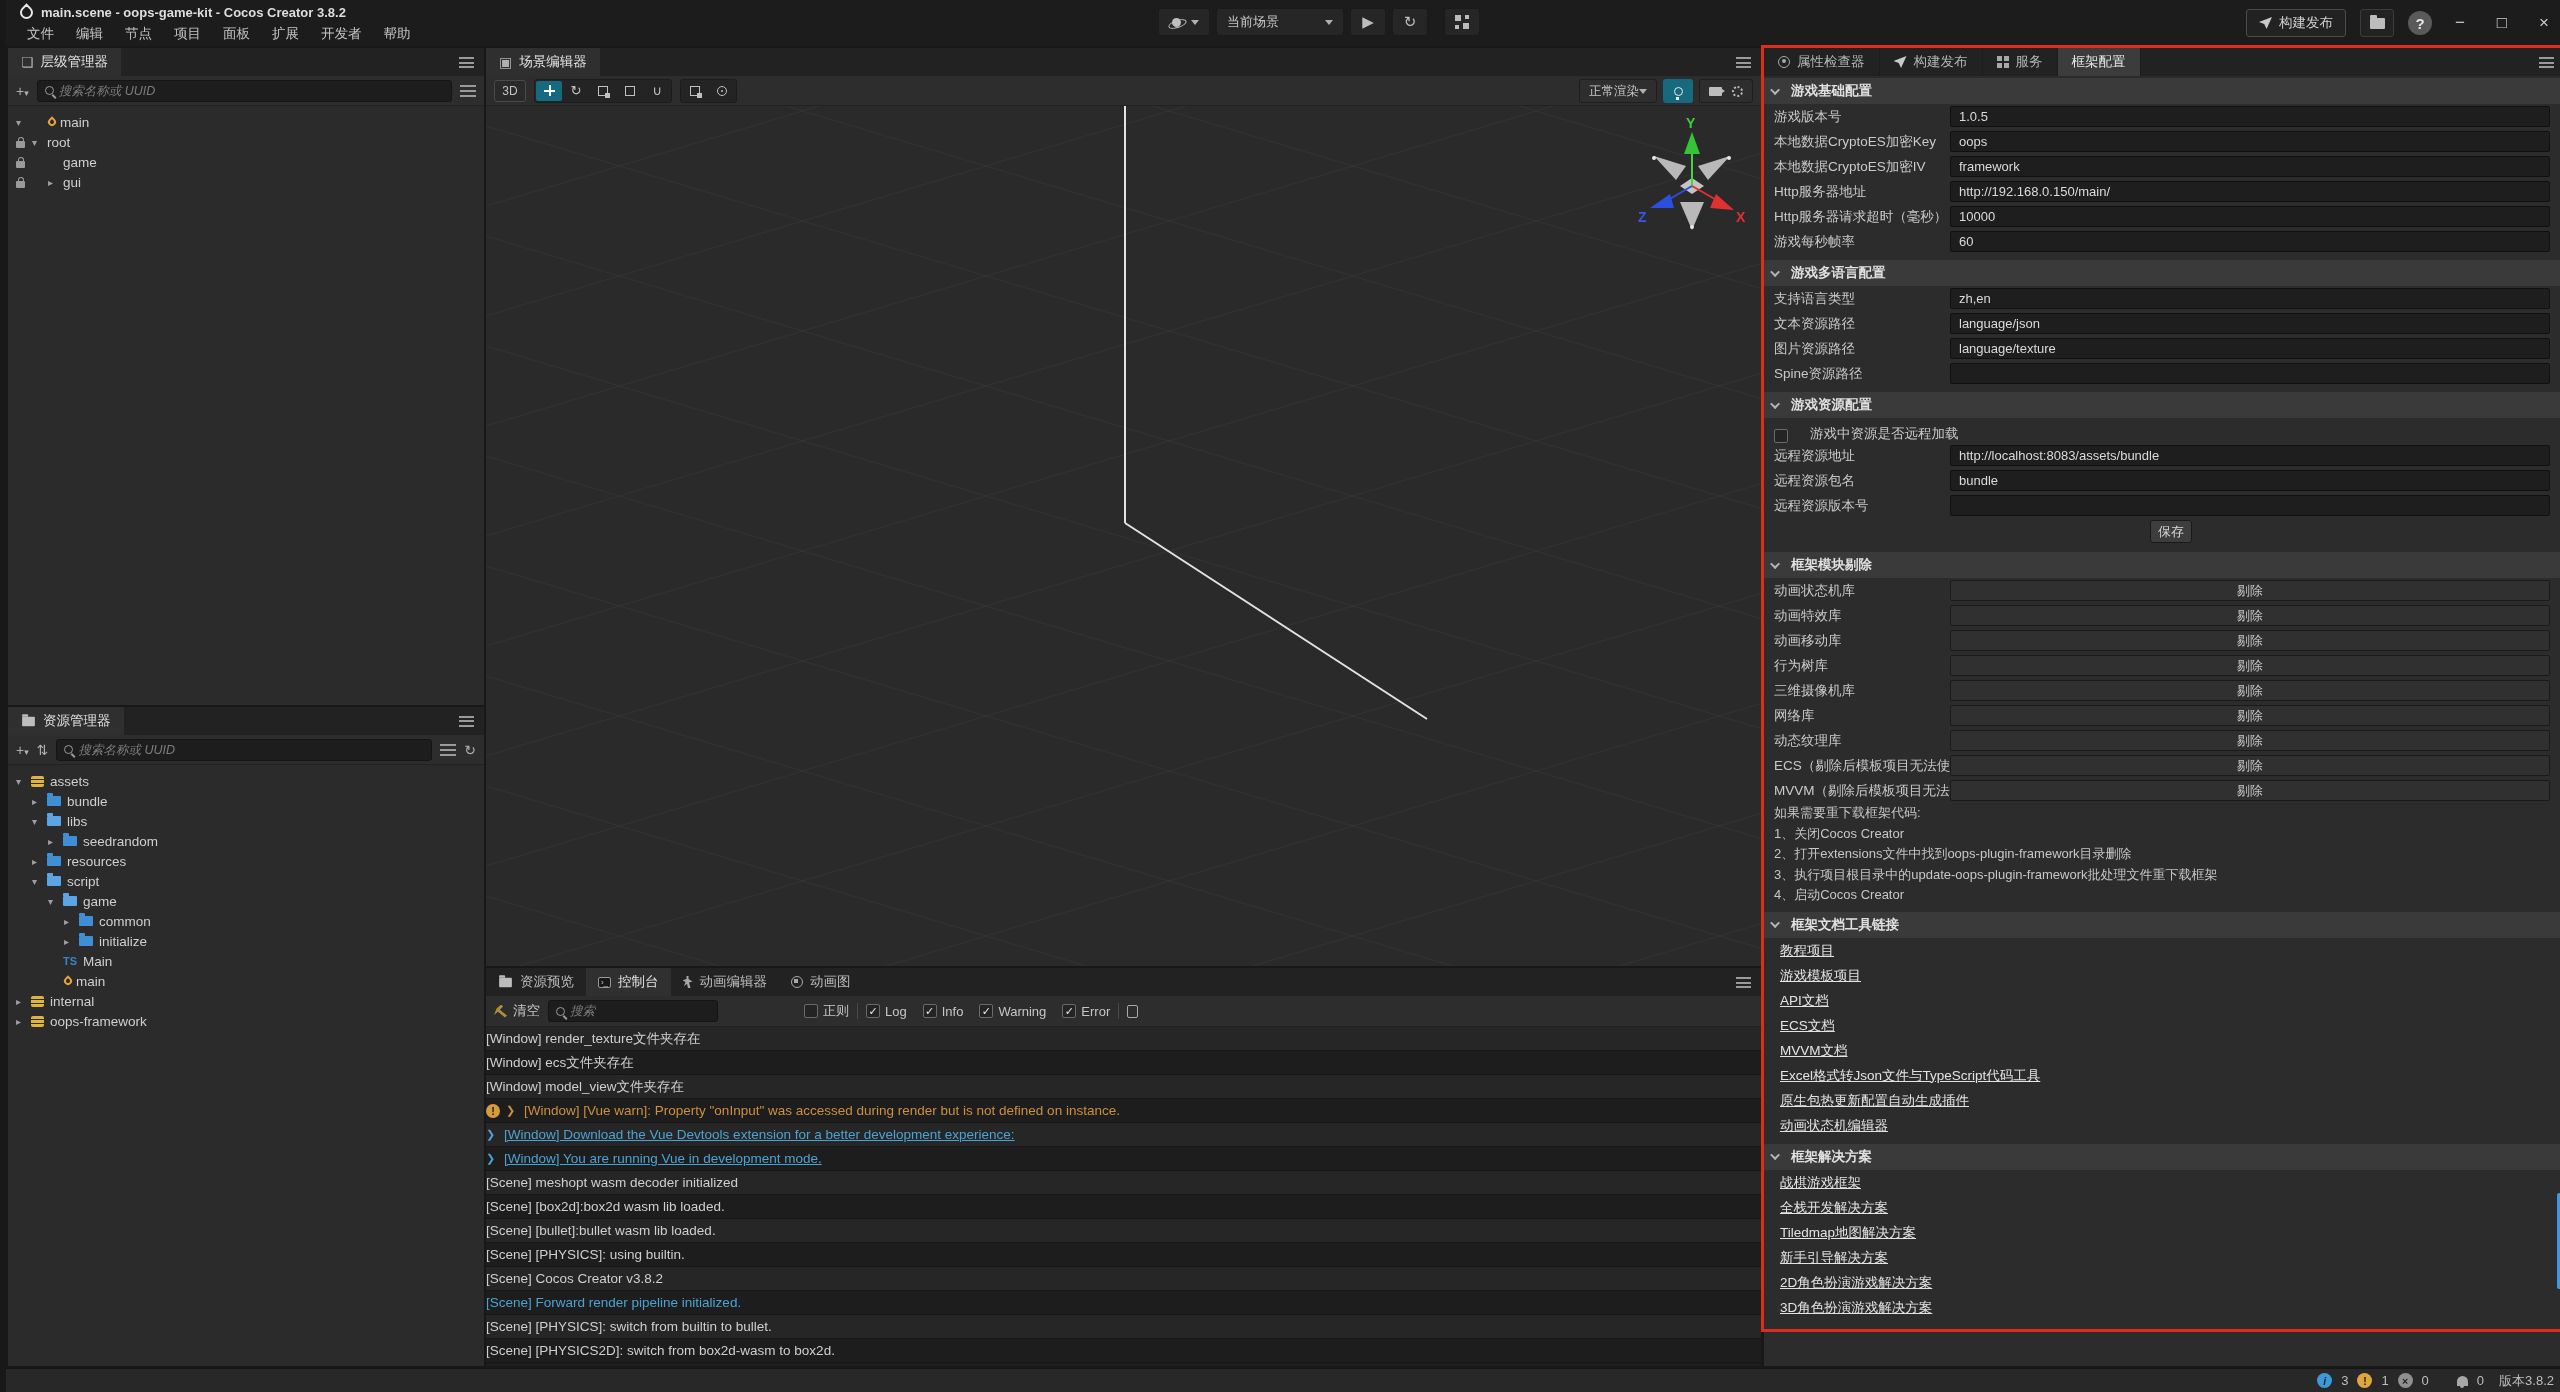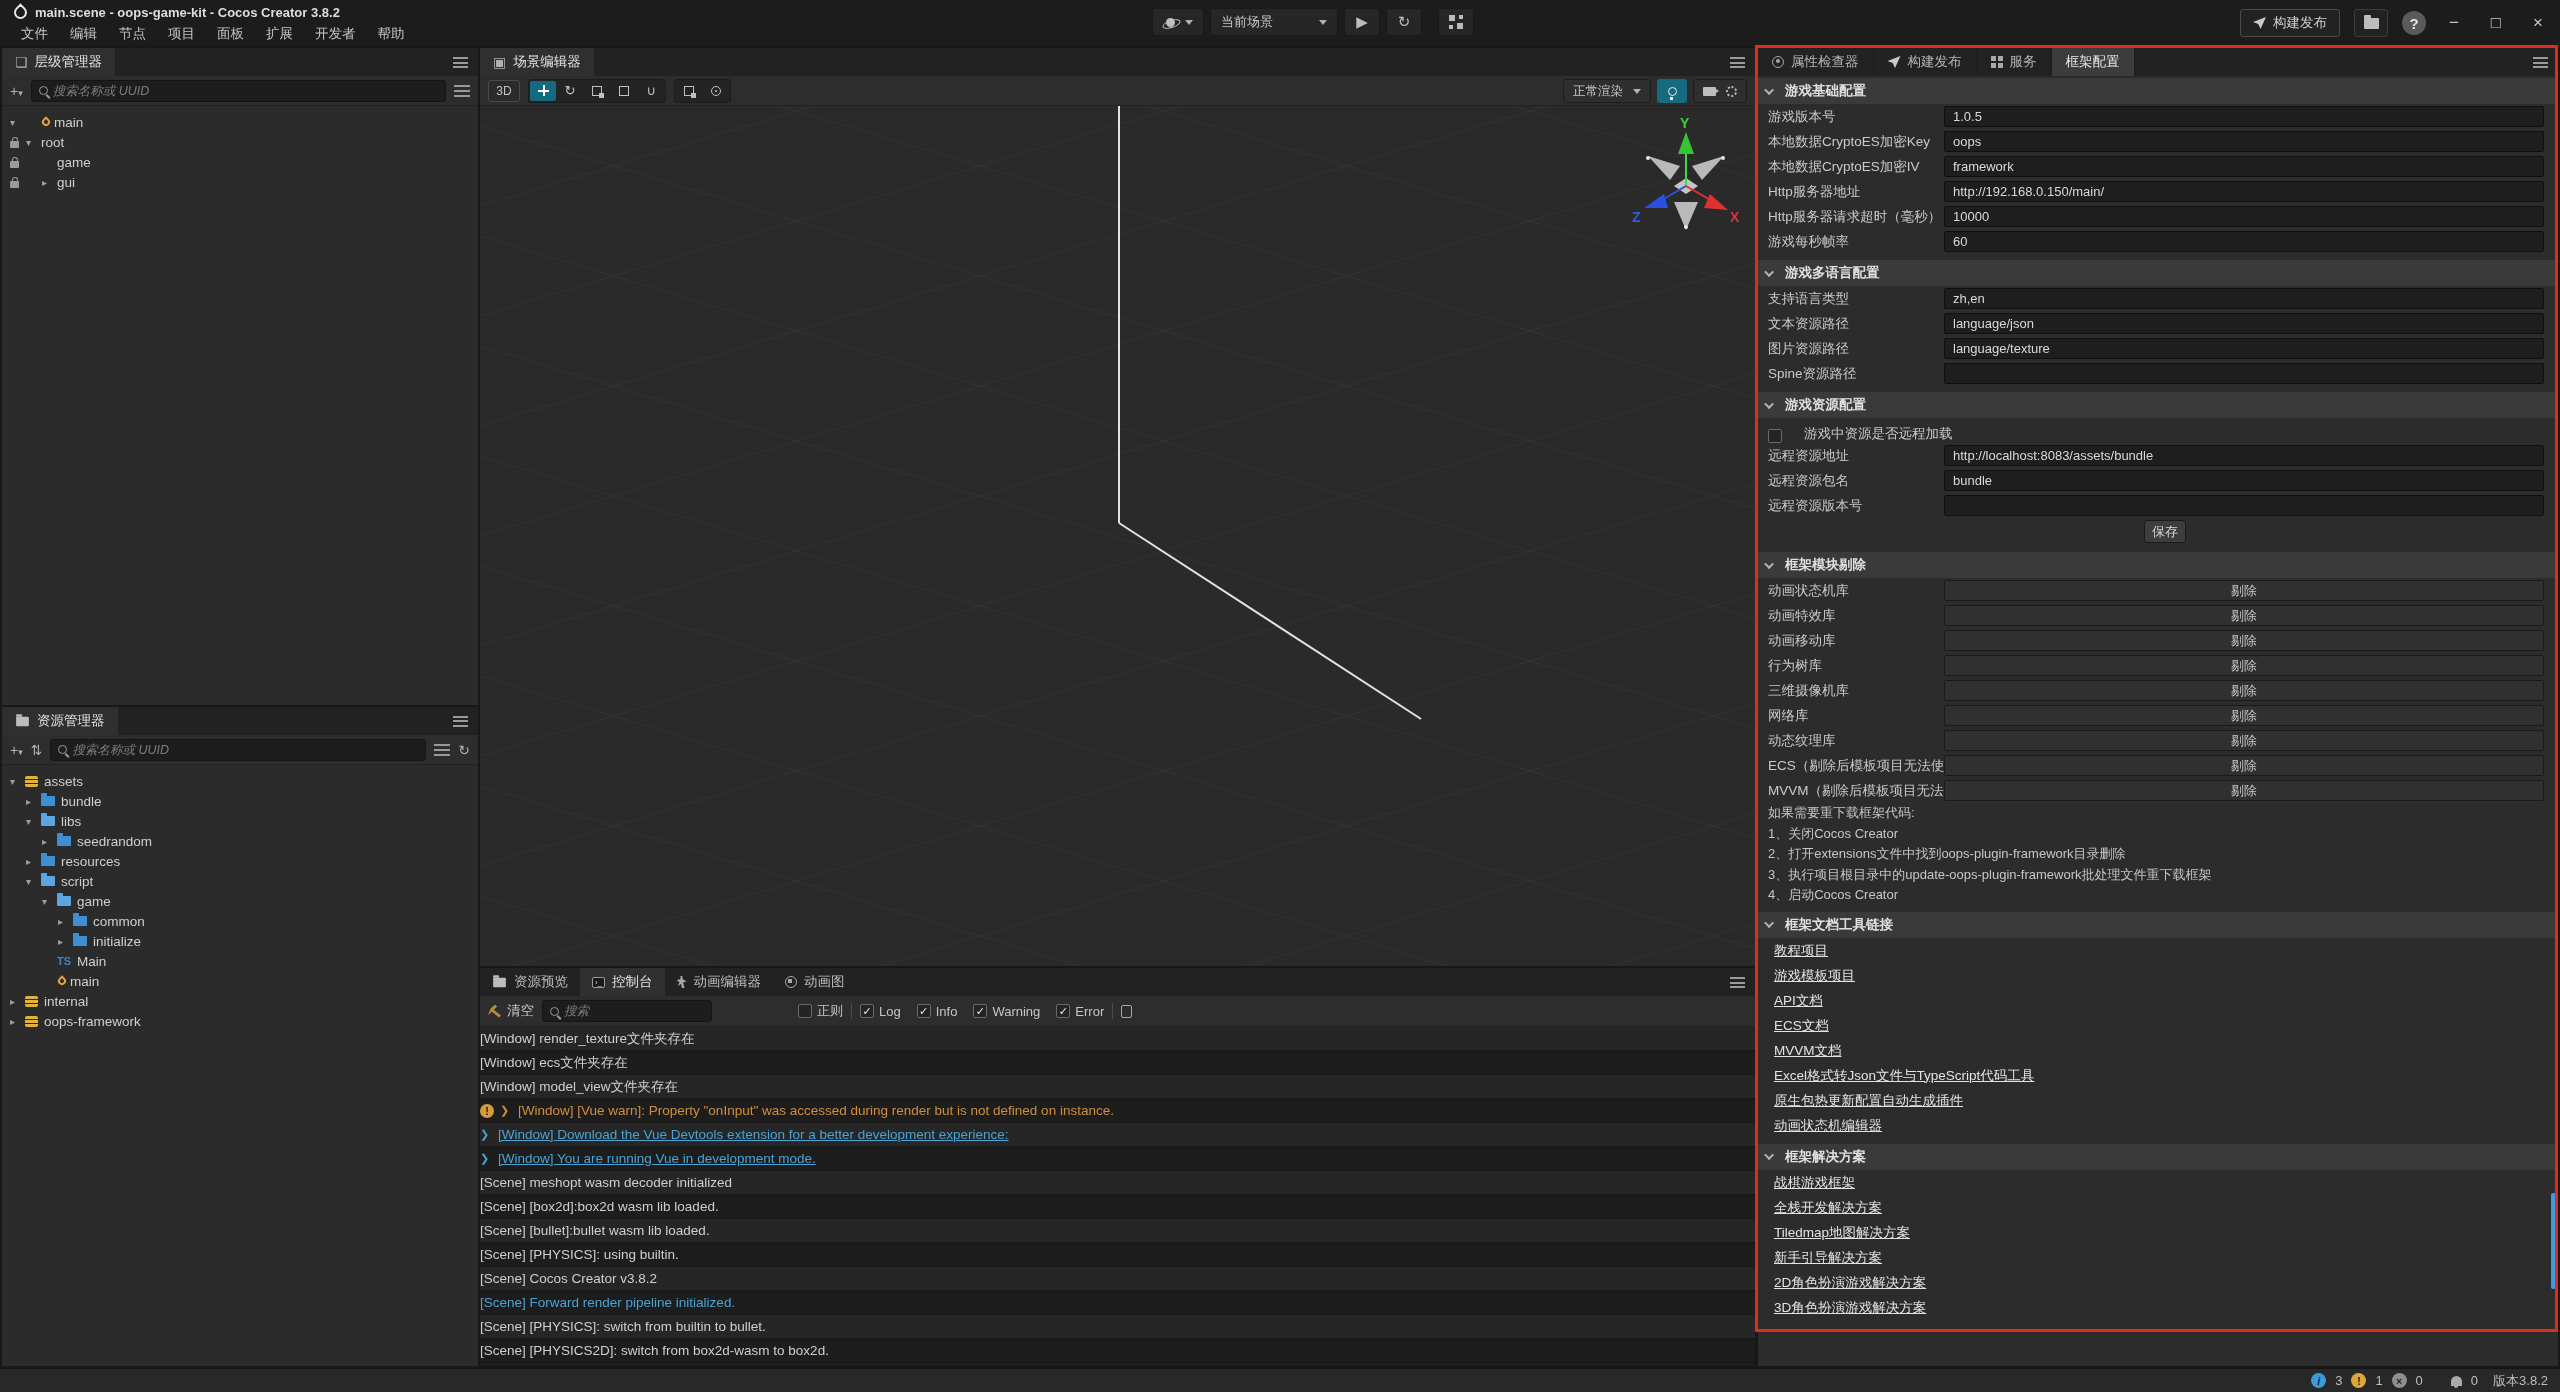--- a/index.html
+++ b/index.html
@@ -1,18 +1,18 @@
 <!DOCTYPE html>
 <html><head>
 <meta charset="utf-8">
 <style>
   * { margin:0; padding:0; box-sizing:border-box; }
   html,body { width:2560px; height:1392px; background:#181818; overflow:hidden;
     font-family:"Liberation Sans","DejaVu Sans",sans-serif; }
-  #app { position:relative; width:2166px; height:1392px; background:#181818; }
+  #app { position:relative; width:2166px; height:1392px; background:#181818;margin-left:6px; }
 
   
   #titlebar { position:absolute; left:0; top:0; width:2560px; height:46px; background:#1c1c1c; }
   .title-row { position:absolute; left:14px; top:2px; height:20px; display:flex; align-items:center; gap:8px; }
   .cocos-logo { width:13px; height:13px; border:2px solid #e8e8e8; border-radius:50% 50% 50% 0;
     transform:rotate(135deg); }
   .win-title { color:#dedede; font-size:13px; font-weight:bold; }
   #menubar { position:absolute; left:10px; top:22px; height:24px; display:flex; align-items:center; }
   .menu-item { color:#c4c4c4; font-size:13.5px; padding:0 11px; height:24px; line-height:24px; }
   .title-right { position:absolute; right:8px; top:8px; height:30px; display:flex; align-items:center; gap:14px; }
@@ -98,21 +98,21 @@
   .plus-ic::before { content:""; position:absolute; left:0; top:5px; width:11px; height:2px; background:currentColor; }
   .plus-ic::after { content:""; position:absolute; left:5px; top:0; width:2px; height:11px; background:currentColor; }
   .sq-ic { width:10px; height:10px; border:1.5px solid currentColor; }
   .sq-corner { width:10px; height:10px; border:1.5px solid currentColor; position:relative; }
   .sq-corner::after { content:""; position:absolute; right:-3px; bottom:-3px; width:5px; height:5px; background:currentColor; }
   .circ-dot { width:10px; height:10px; border:1.5px solid currentColor; border-radius:50%; position:relative; }
   .circ-dot::after { content:""; position:absolute; left:3px; top:3px; width:2px; height:2px;
     border-radius:50%; background:currentColor; }
   .scene-right { position:absolute; right:8px; top:3px; display:flex; gap:6px; align-items:center; }
   .view-dd { height:24px; background:#2e2e2e; border:1px solid #1d1d1d; border-radius:3px; color:#c8c8c8;
-    font-size:12.5px; display:flex; align-items:center; gap:10px; padding:0 9px; }
+    font-size:12.5px; display:flex; align-items:center; padding:0 9px; }
   .bulb-btn { width:30px; height:24px; background:#166a80; border-radius:3px; display:flex;
     align-items:center; justify-content:center; }
   .bulb { position:relative; width:9px; height:9px; border:1.5px solid #eaeaea; border-radius:50%; }
   .bulb::after { content:""; position:absolute; left:1.5px; top:9px; width:3px; height:3px; background:#eaeaea; }
   .cam-gear { height:24px; background:#2e2e2e; border:1px solid #1d1d1d; border-radius:3px;
     display:flex; align-items:center; gap:10px; padding:0 9px; }
   .cam { position:relative; width:13px; height:9px; background:#bdbdbd; border-radius:1px; }
   .cam::before { content:""; position:absolute; right:-3px; top:2px; border-left:3px solid #bdbdbd;
     border-top:2px solid transparent; border-bottom:2px solid transparent; }
   .gear { width:11px; height:11px; border:2.5px dotted #bdbdbd; border-radius:50%; }

